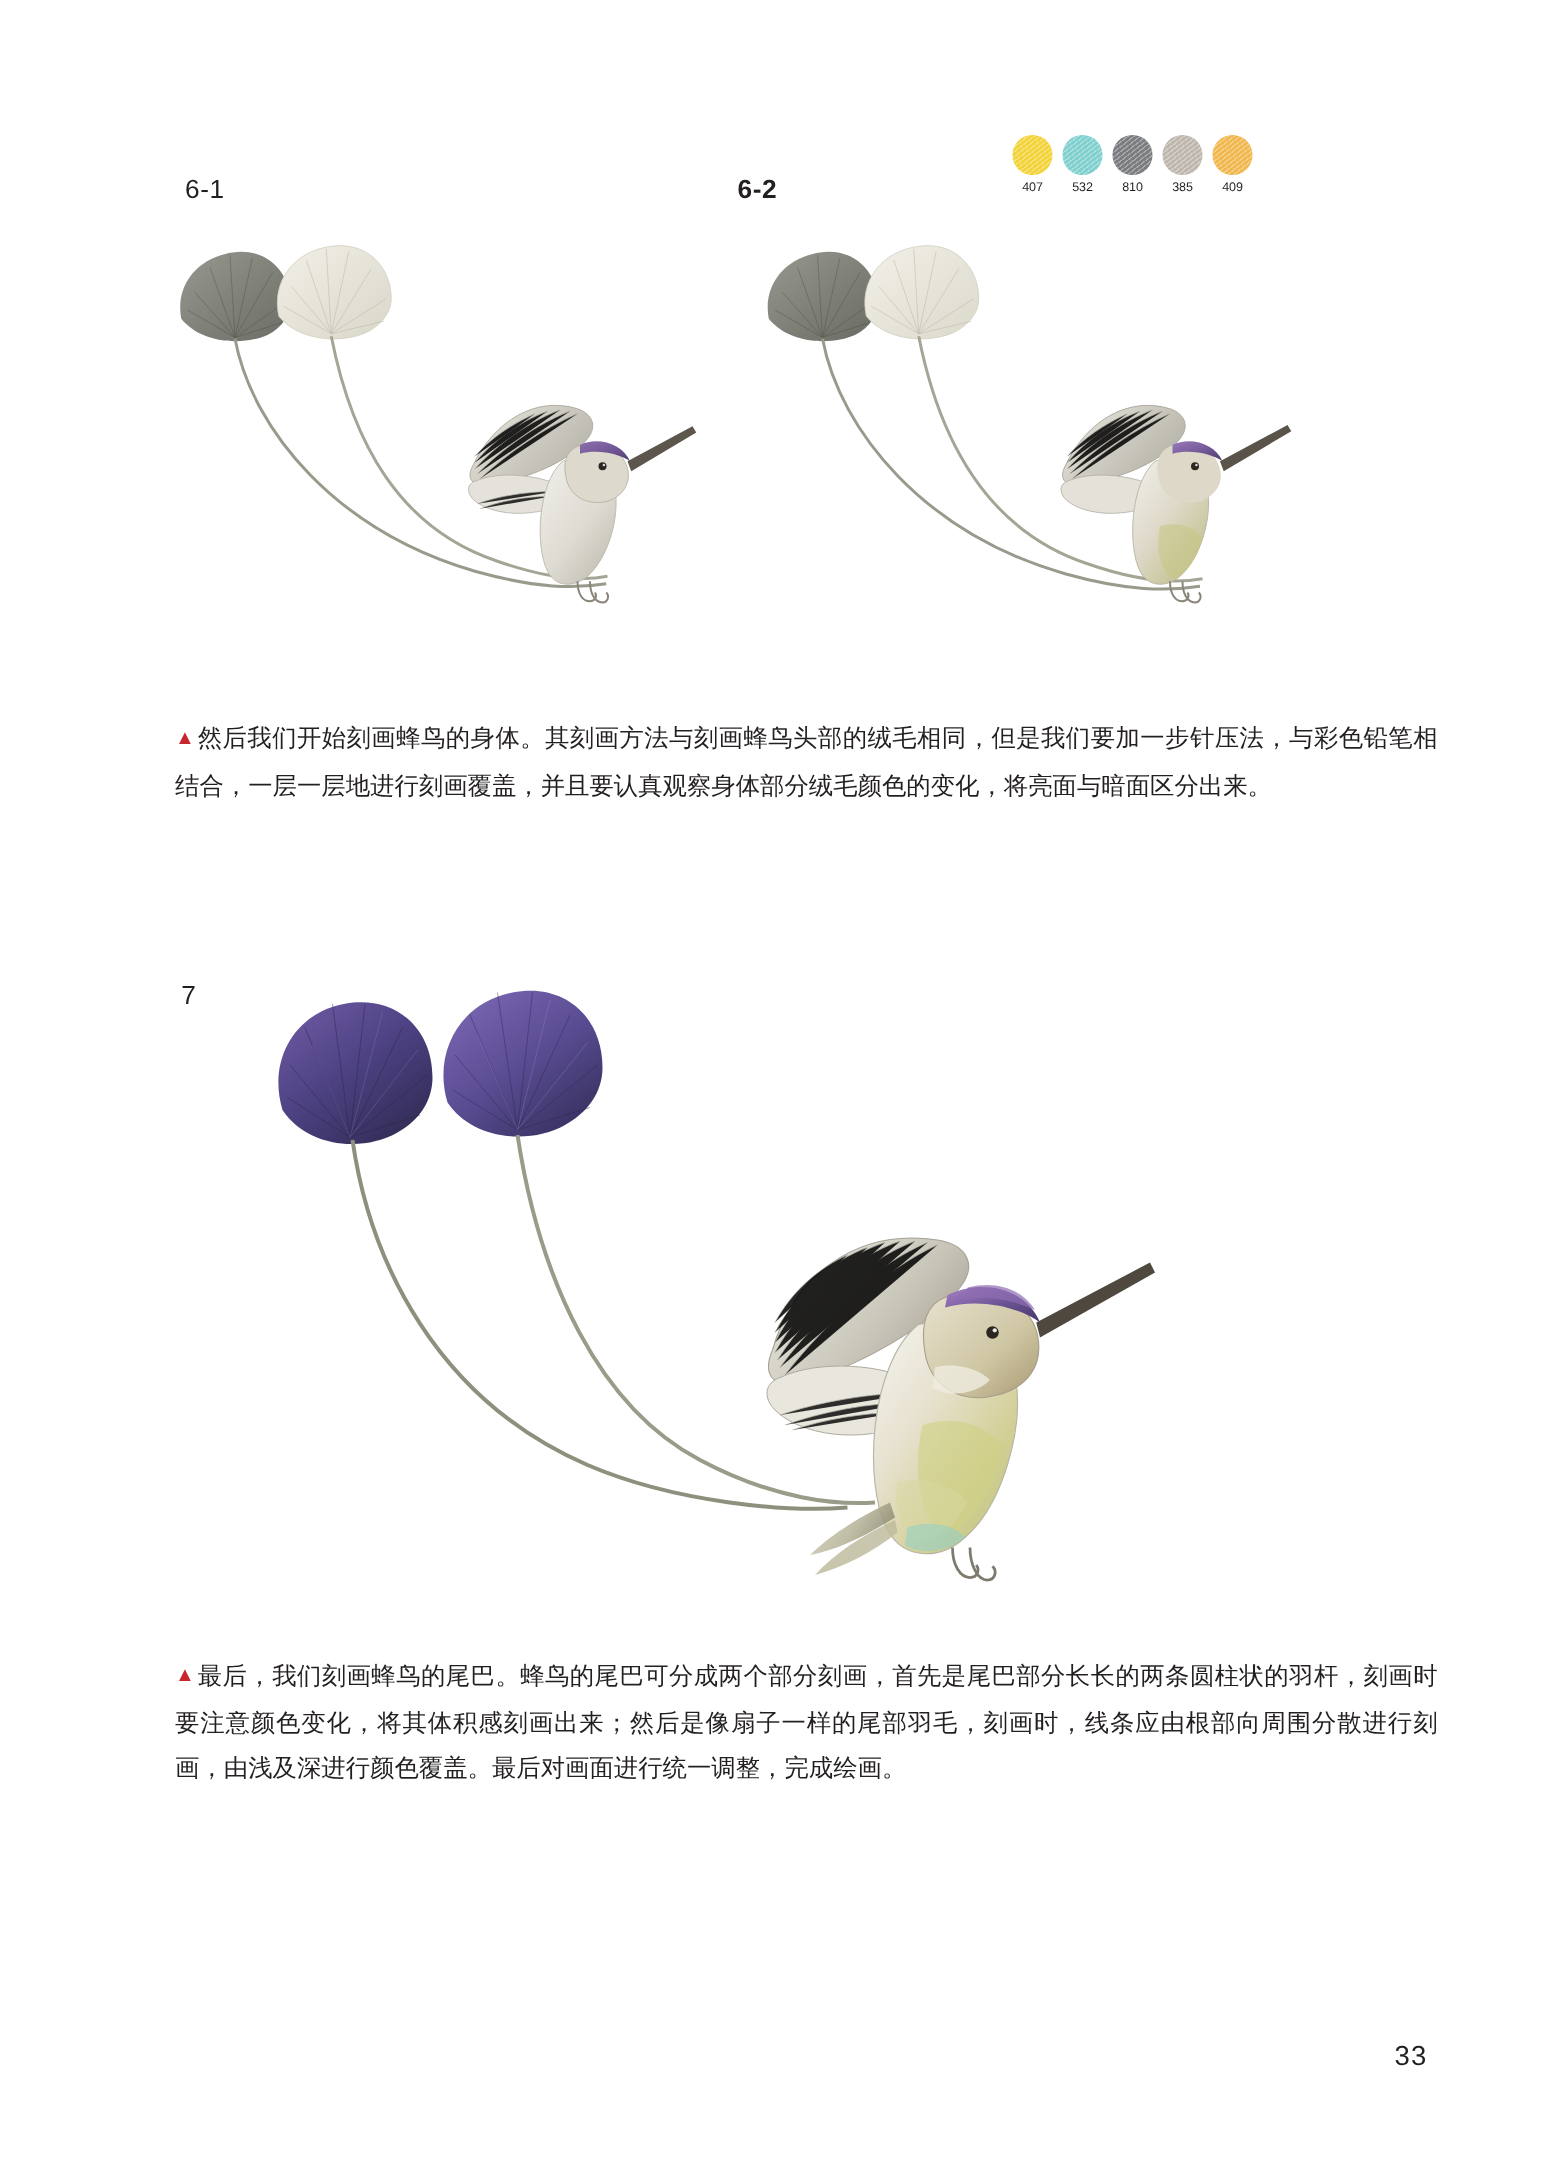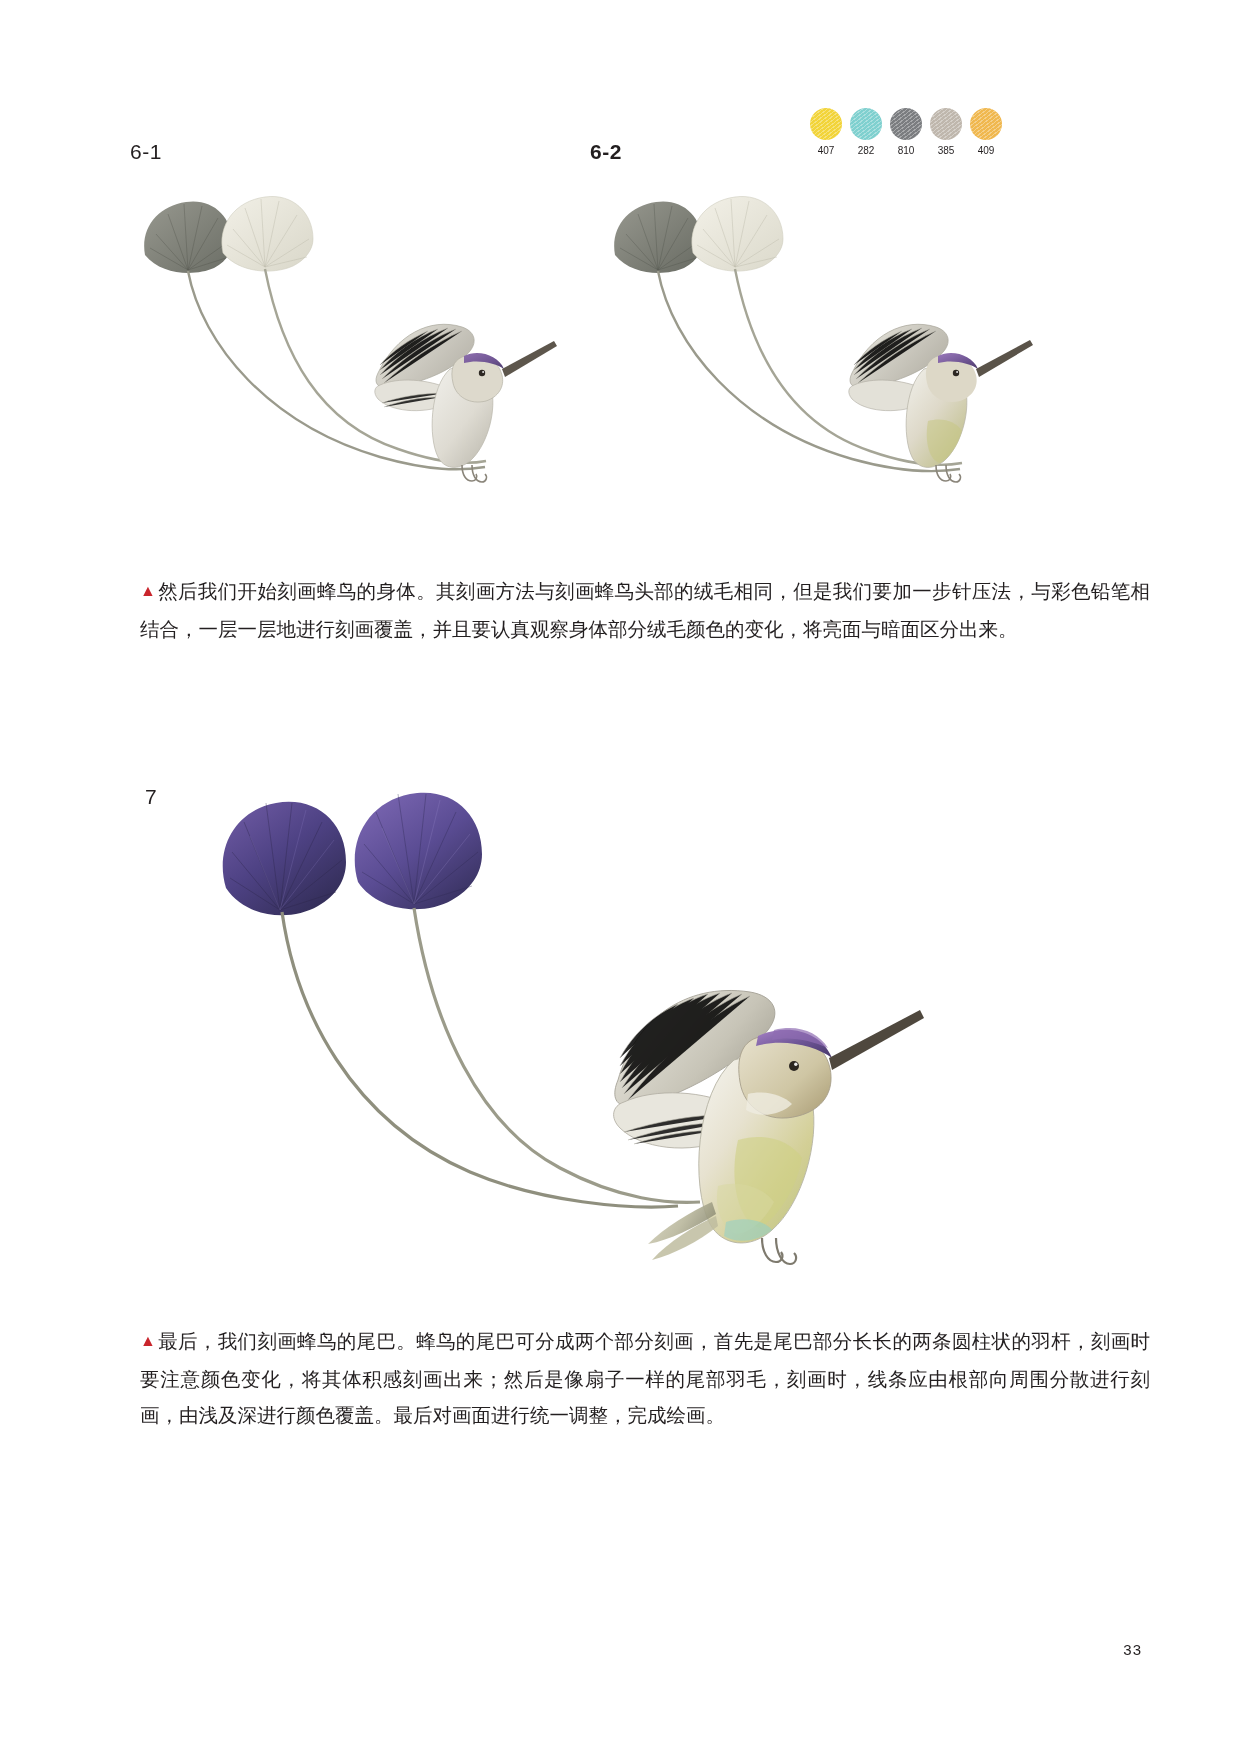--- a/index.html
+++ b/index.html
@@ -20,21 +20,21 @@
   }
 
   
   .step-label {
     position: absolute;
     font-size: 21px;
     letter-spacing: 0.5px;
     color: #231f20;
     font-family: "Liberation Sans", sans-serif;
   }
-  #step-6-1 { left: 130px; top: 140px; }
+  #step-6-1 { left: 148px; top: 140px; }
   #step-6-2 { left: 590px; top: 140px; font-weight: bold; }
   #step-7   { left: 145px; top: 785px; }
 
   
   .swatch-group {
     position: absolute;
   }
   .swatch-dots {
     display: flex;
     gap: 8px;
@@ -96,21 +96,21 @@
     top: -2px;
   }
   #para-1 { left: 140px; top: 553px; width: 1010px; }
   #para-2 { left: 140px; top: 1303px; width: 1010px; }
 
   
   #page-number {
     position: absolute;
     right: 105px;
     bottom: 85px;
-    font-size: 15px;
+    font-size: 22px;
     color: #231f20;
     letter-spacing: 1px;
   }
 </style>
 </head>
 <body>
 
 <div class="page">
 
   <div class="step-label" id="step-6-1">6-1</div>
@@ -120,21 +120,21 @@
   <div class="swatch-group" id="swatches-top">
     <div class="swatch-dots">
       <div class="dot" style="background:#f2d43a"></div>
       <div class="dot" style="background:#7fd0cf"></div>
       <div class="dot" style="background:#7b7d80"></div>
       <div class="dot" style="background:#bfb7ad"></div>
       <div class="dot" style="background:#f0b84f"></div>
     </div>
     <div class="swatch-codes">
       <span>407</span>
-      <span>282</span>
+      <span>532</span>
       <span>810</span>
       <span>385</span>
       <span>409</span>
     </div>
   </div>
 
 
   <div class="illustration" style="left:130px; top:195px; width:430px; height:320px;">
     <svg width="430" height="320" viewBox="0 0 430 320" xmlns="http://www.w3.org/2000/svg">
       <defs>

